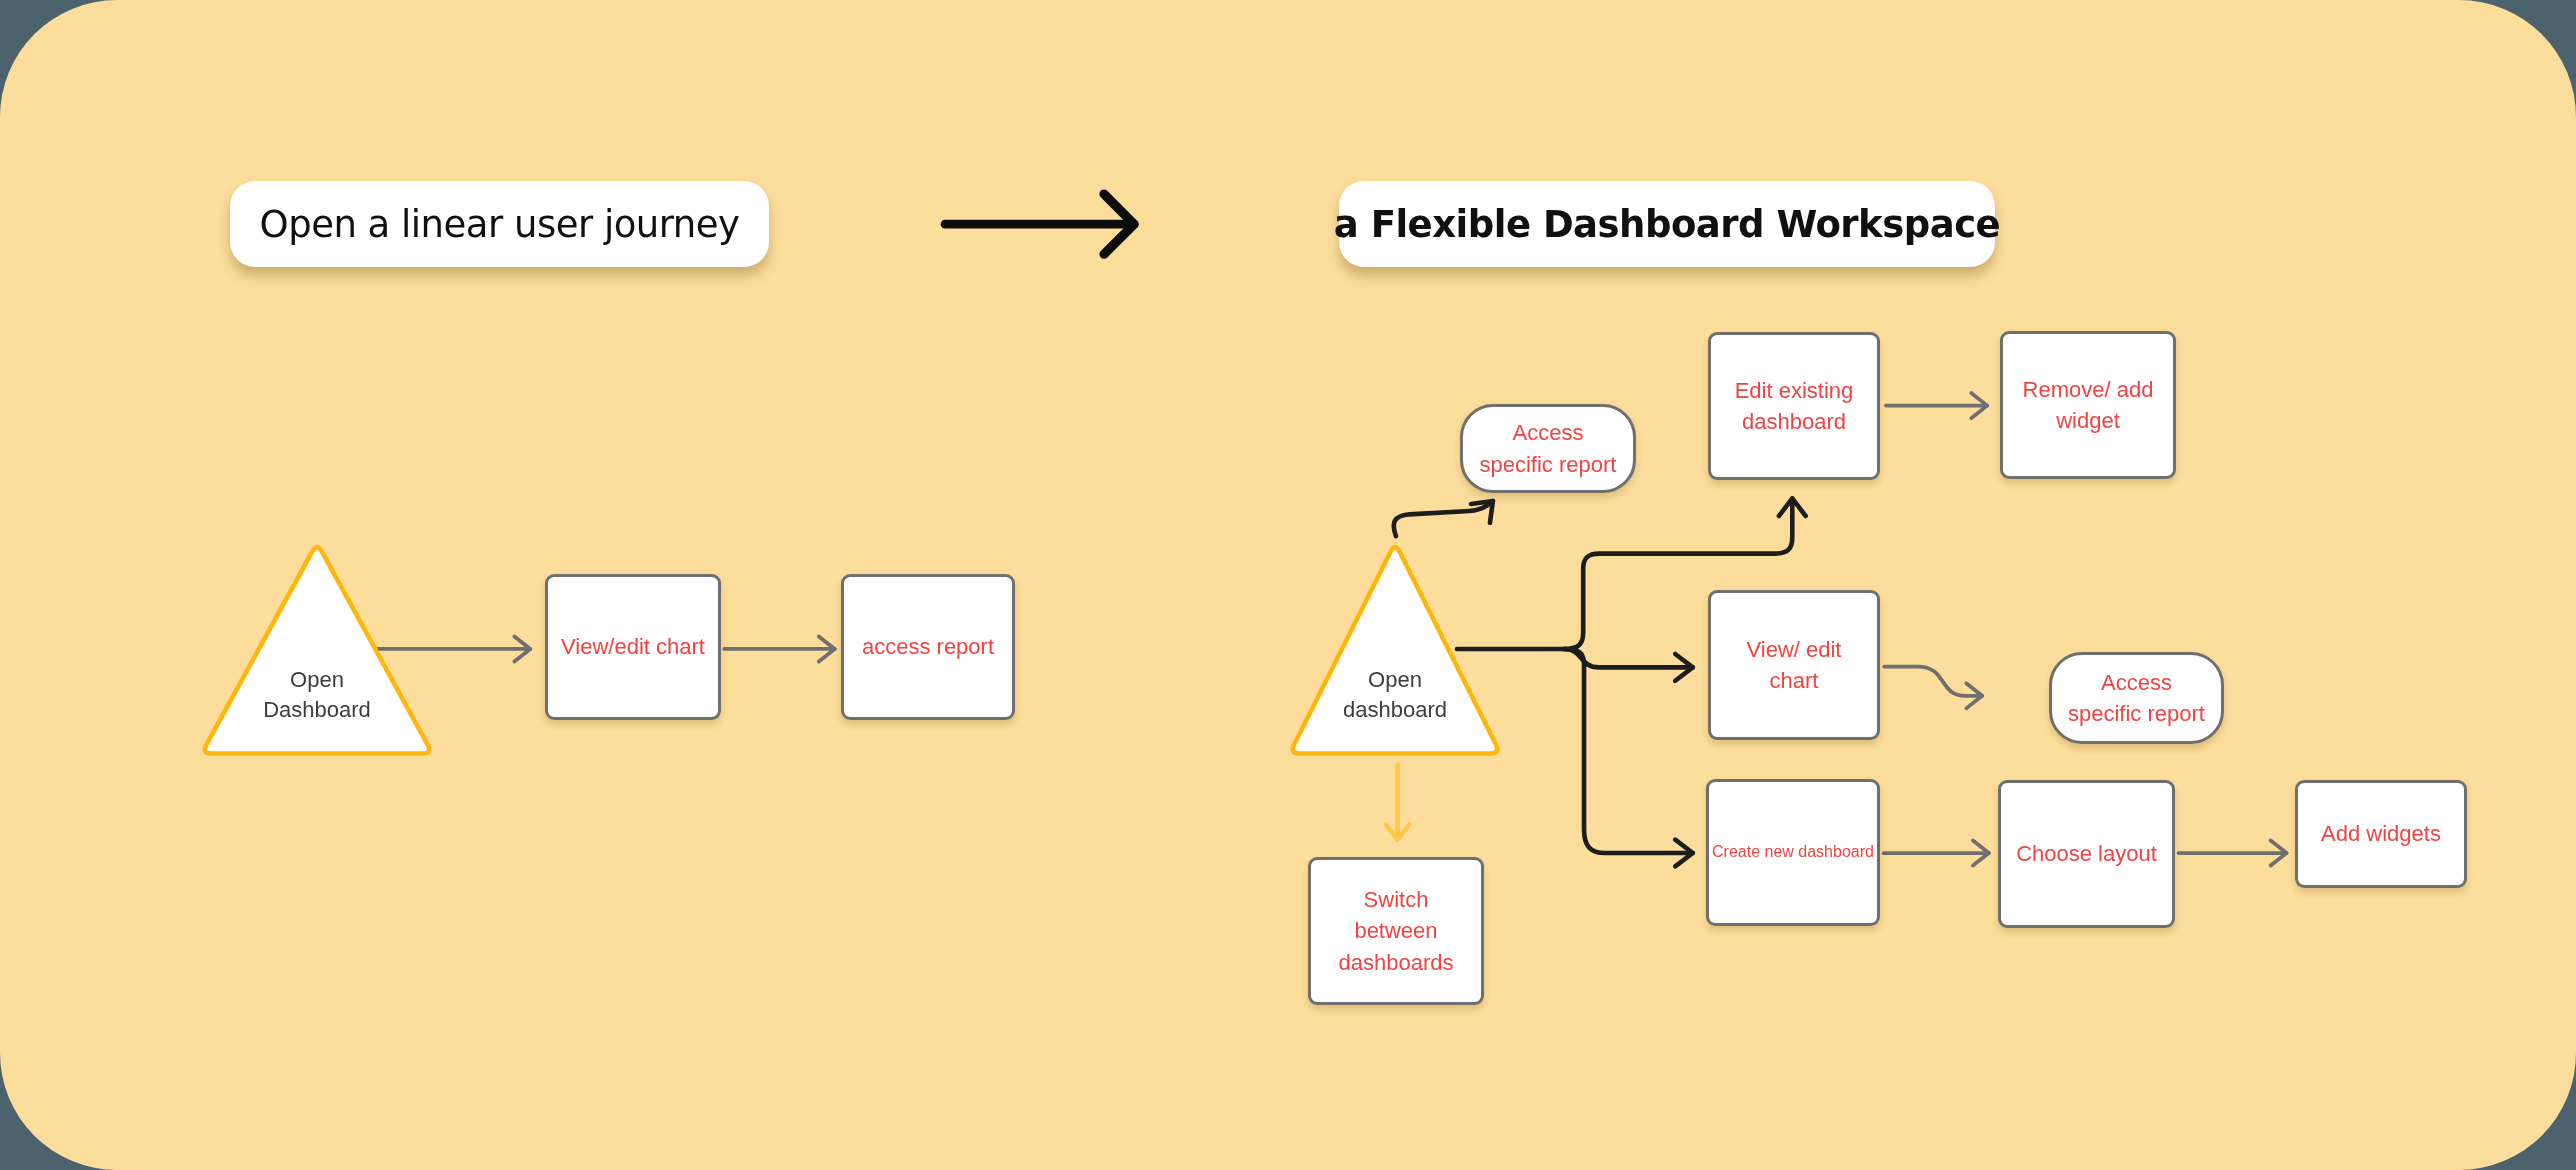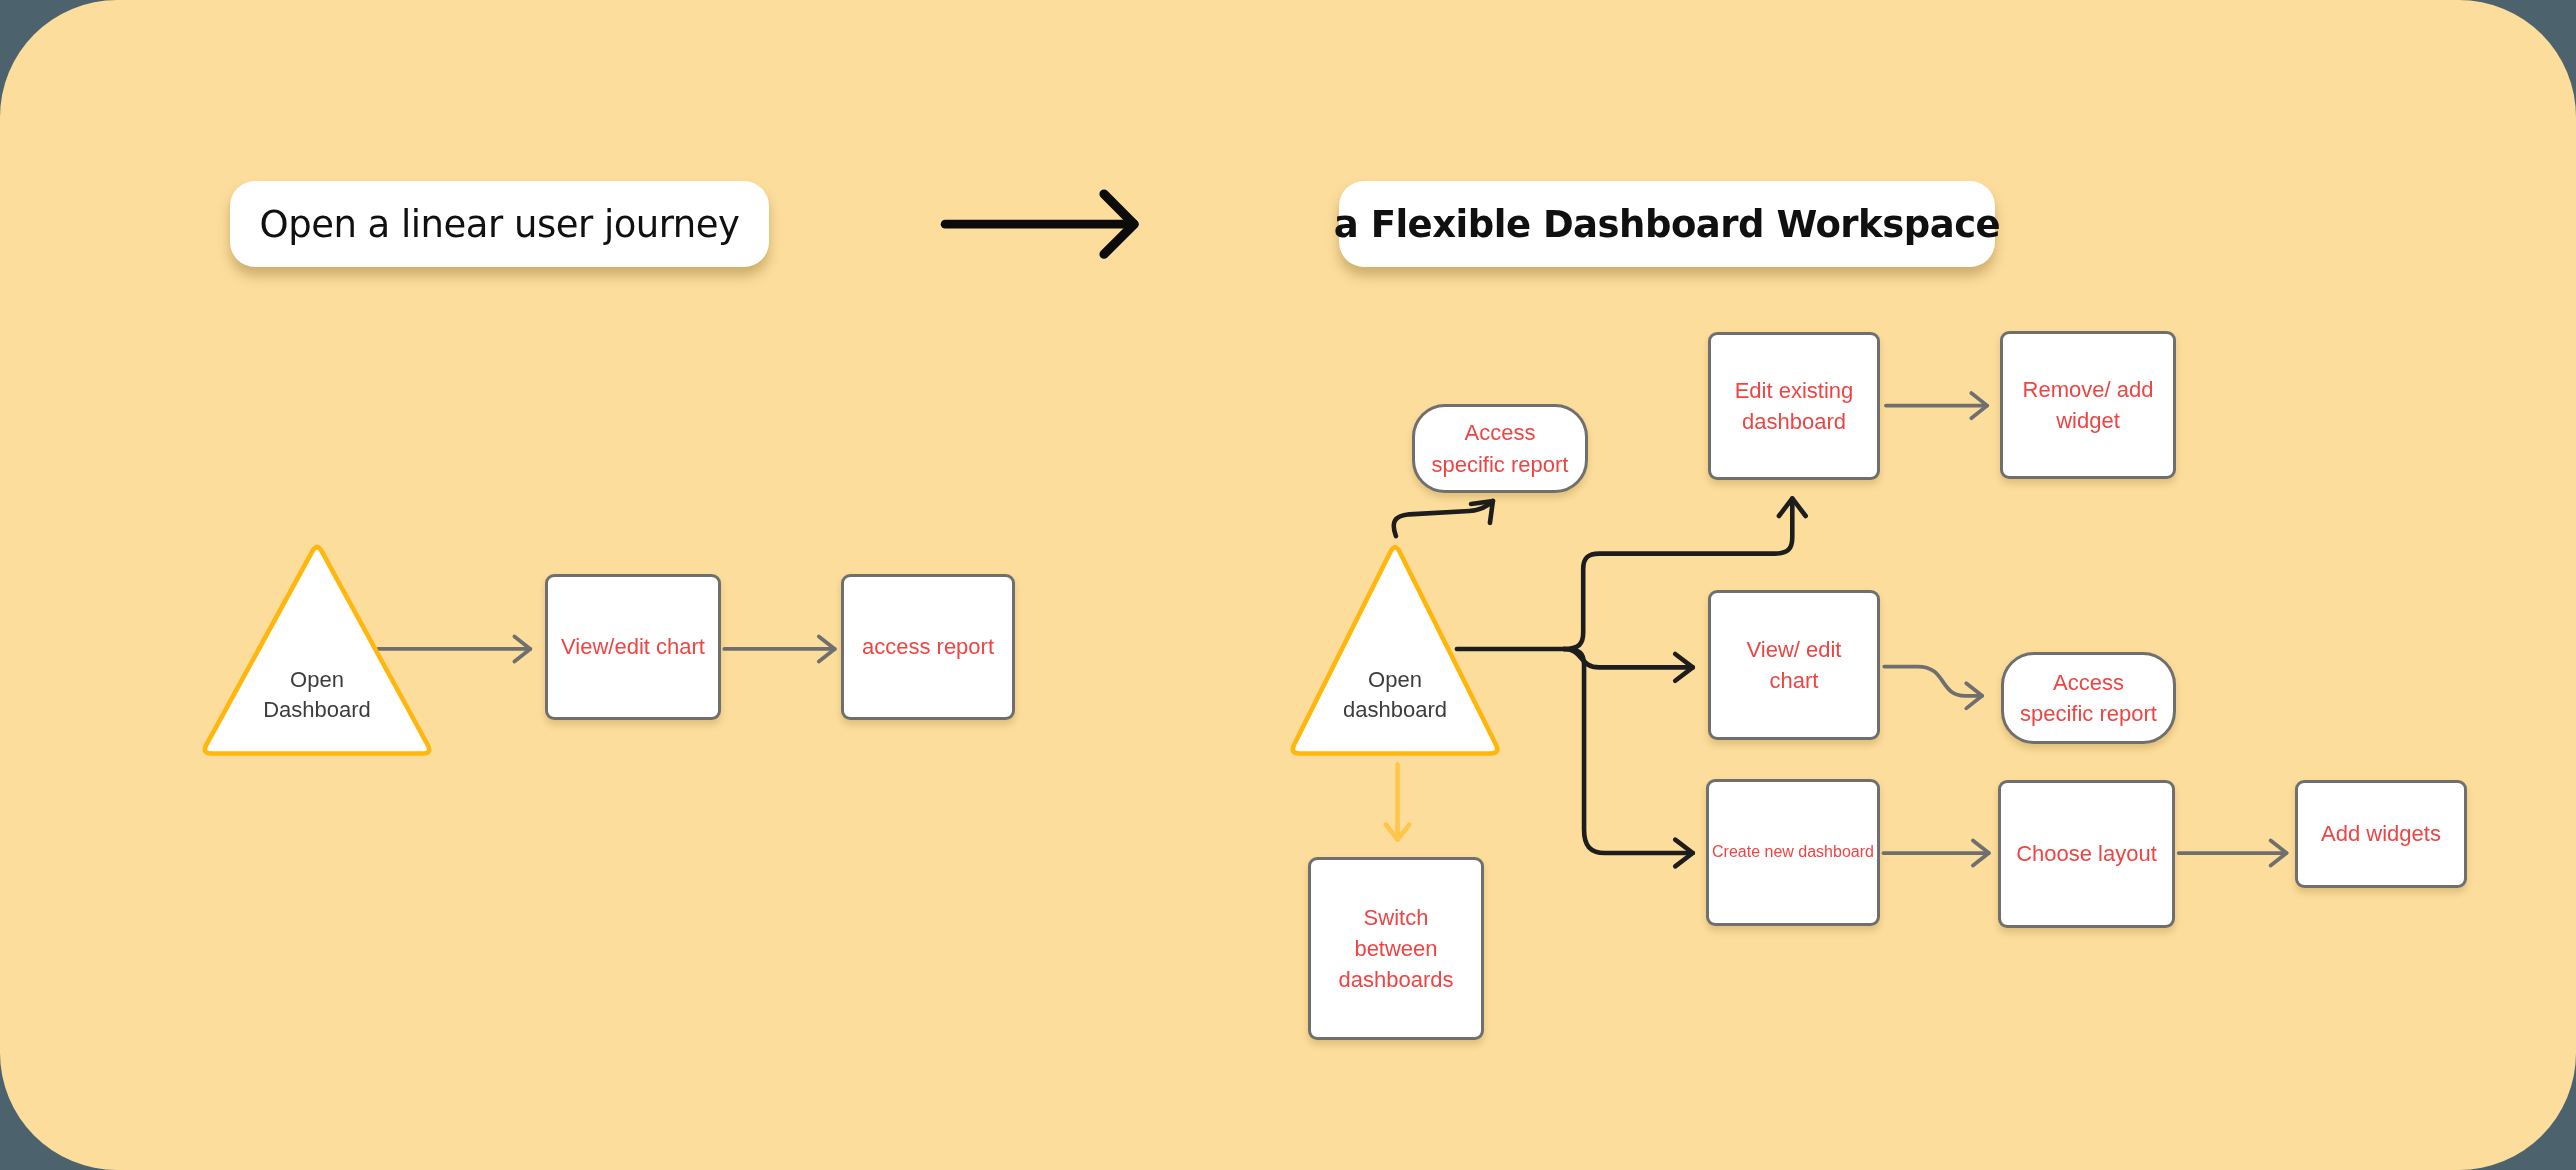--- a/index.html
+++ b/index.html
@@ -27,21 +27,21 @@
     white-space:nowrap;
     box-shadow:0 8.4px 11.7px rgba(120,90,25,0.35);
   }
   .node{
     background:#FFFFFF;border:3.8px solid #6F6F6F;border-radius:9.2px;
     display:flex;align-items:center;justify-content:center;text-align:center;
     font-size:22px;color:#ef4444;line-height:1.42;
     white-space:pre-line;
     box-shadow:0 4.2px 5.9px rgba(130,95,25,0.22);
   }
-  .node.pill{border-radius:33px;}
+  .node.pill{border-radius:33px;margin-left:48px;}
   .node.small-text{font-size:16px;}
   .tri-label{
     text-align:center;font-size:22px;color:#3D3D3D;line-height:1.38;
     white-space:pre-line;
   }
 </style>
 </head>
 <body>
 
 <div id="stage">
@@ -101,17 +101,17 @@
 dashboard</div>
   <div class="abs node" style="left:2000px;top:331px;width:176px;height:148px;">Remove/ add
 widget</div>
   <div class="abs node" style="left:1708px;top:590px;width:172px;height:150px;">View/ edit
 chart</div>
   <div class="abs node pill" style="left:2001px;top:652px;width:175px;height:92px;">Access
 specific report</div>
   <div class="abs node small-text" style="left:1706px;top:779px;width:174px;height:147px;">Create new dashboard</div>
   <div class="abs node" style="left:1998px;top:780px;width:177px;height:148px;">Choose layout</div>
   <div class="abs node" style="left:2295px;top:780px;width:172px;height:108px;">Add widgets</div>
-  <div class="abs node" style="left:1308px;top:857px;width:176px;height:183px;">Switch
+  <div class="abs node" style="left:1308px;top:857px;width:176px;height:148px;">Switch
 between
 dashboards</div>
 </div>
 
 
 </body></html>

